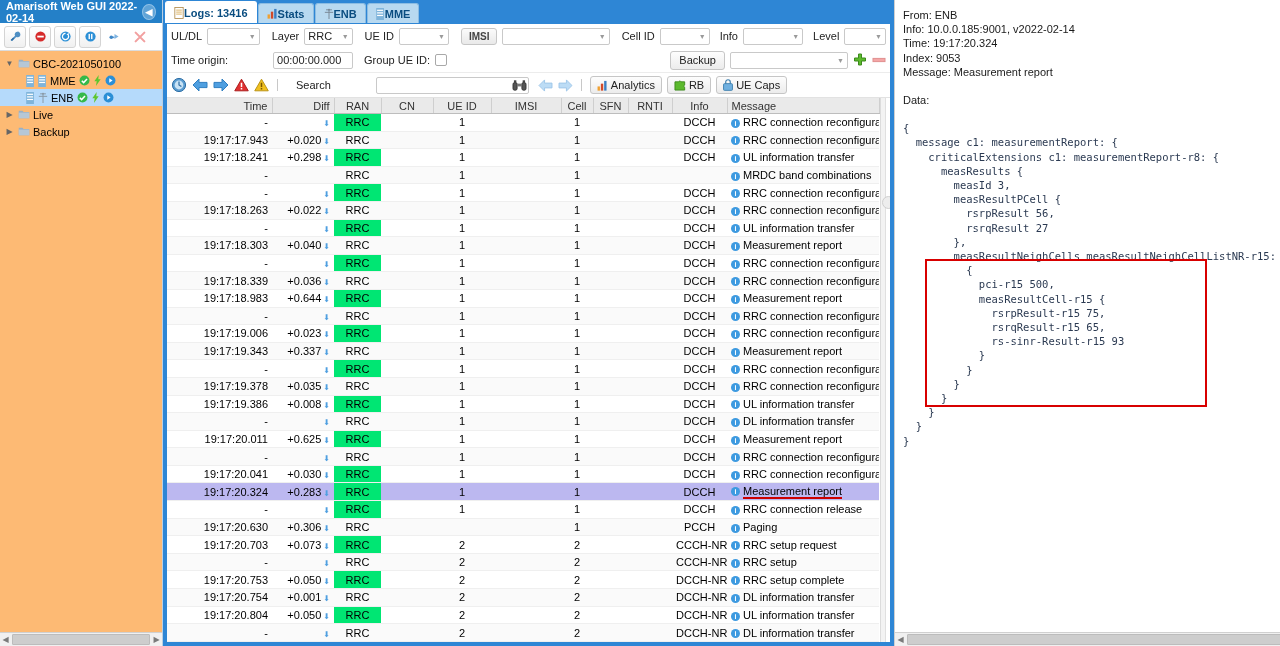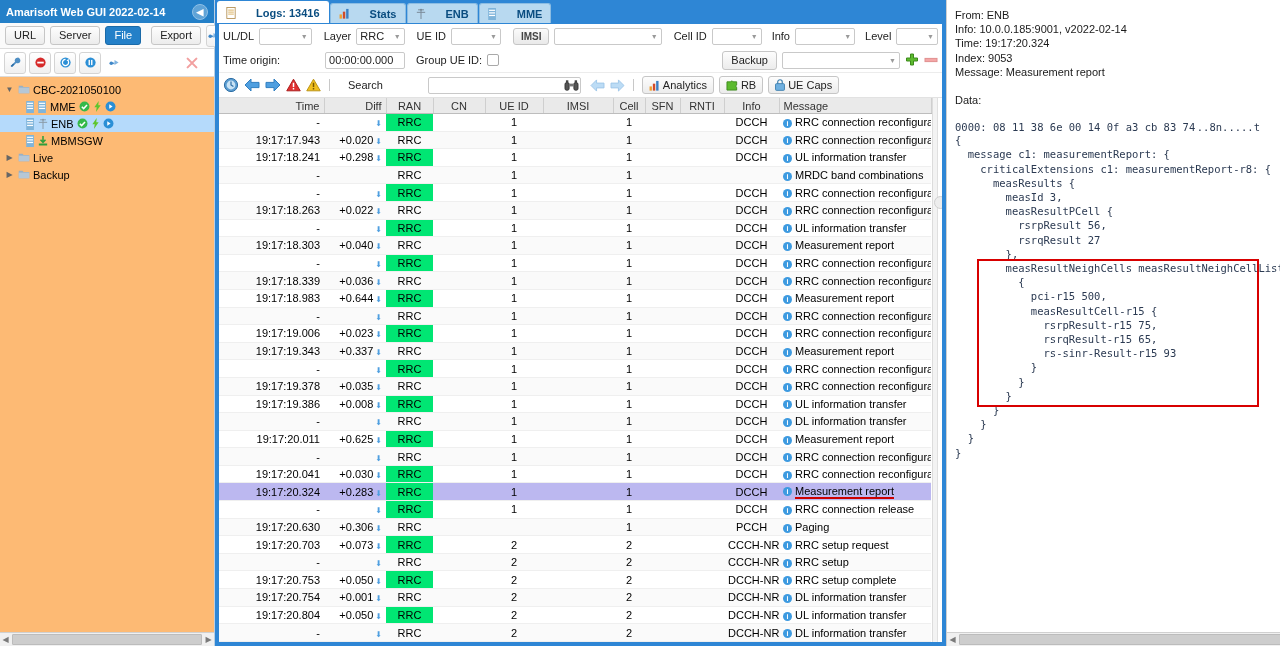--- a/index.html
+++ b/index.html
@@ -42,21 +42,21 @@
   .tnode.lvl1{padding-left:4px;}
   .sb-hscroll{height:13px;background:#f0f0f0;border-top:1px solid #d0d0d0;
               display:flex;align-items:center;}
   .sb-hscroll .arw{width:11px;text-align:center;color:#7a7a7a;font-size:8px;}
   .sb-hscroll .thumb{flex:1;height:9px;background:#cdcdcd;border:1px solid #bcbcbc;border-radius:1px;margin:0 1px;}
 
   
   .center{width:731px;height:646px;background:#2e86d5;position:relative;
           display:flex;flex-direction:column;}
   .tabbar{height:23px;background:#2e86d5;display:flex;align-items:flex-end;padding-left:2px;gap:1px;}
-  .tab{height:19px;display:flex;align-items:center;gap:20px;padding:0 8px;
+  .tab{height:19px;display:flex;align-items:center;gap:0;padding:0 8px;
        font-size:11px;font-weight:bold;color:#0a4d80;border-radius:3px 3px 0 0;
        background:#b8d9f0;border:1px solid #8cbde3;border-bottom:none;cursor:default;}
   .tab.active{background:#fff;color:#0a4d80;border-color:#fff;height:21px;}
   .cpanel{flex:1;margin:0 3px 3px 3px;background:#fff;border:1px solid #2e86d5;
           display:flex;flex-direction:column;overflow:hidden;}
   .filterbar{background:#fff;border-bottom:1px solid #e2e2e2;}
   .frow{display:flex;align-items:center;height:24px;padding:0 4px;gap:5px;font-size:11px;}
   .lbl{color:#222;font-size:11px;white-space:nowrap;}
   .sel-ctl{border:1px solid #c9c9c9;background:#fff;height:15px;border-radius:2px;
            display:flex;align-items:center;justify-content:space-between;
@@ -118,34 +118,20 @@
 <body>
 
 <div class="app">
 
   <div class="sidebar">
     <div class="sb-title">
       <span>Amarisoft Web GUI 2022-02-14</span>
       <span class="collapse">◀</span>
     </div>
 
-    <div class="sb-btnrow">
-      <span class="btn">URL</span>
-      <span class="btn">Server</span>
-      <span class="btn sel">File</span>
-      <span class="spacer"></span>
-      <span class="btn">Export</span>
-      <span class="icobtn">
-        <svg width="13" height="13" viewBox="0 0 16 16">
-            <path d="M3 8h5v2H3z" fill="#5b9bd5"></path>
-            <path d="M8 5l5 3-5 3z" fill="#7fb3e0"></path>
-            <circle cx="4" cy="9" r="2.2" fill="#3f87c8"></circle>
-          </svg>
-      </span>
-    </div>
 
     <div class="sb-icorow">
       <span class="icobtn">
         <svg width="13" height="13" viewBox="0 0 16 16">
             <path d="M10.5 2a3.5 3.5 0 00-3.1 5.1L2.5 12l1.5 1.5 4.9-4.9A3.5 3.5 0 1010.5 2z" fill="#4f8fc4"></path>
             <rect x="2" y="10.6" width="4.5" height="2" transform="rotate(-45 4 11.5)" fill="#2f6fa6"></rect>
           </svg>
       </span>
       <span class="icobtn">
         <svg width="13" height="13" viewBox="0 0 16 16">
@@ -237,33 +223,20 @@
           </svg>
         <svg width="9" height="11" viewBox="0 0 10 14">
             <path d="M6.5 0L1 8h3l-1 6 6-8.6H6z" fill="#5ec62e"></path>
           </svg>
         <svg width="11" height="11" viewBox="0 0 14 14">
             <circle cx="7" cy="7" r="6.3" fill="#2b8fd6"></circle>
             <path d="M5.4 4.2l4.2 2.8-4.2 2.8z" fill="#fff"></path>
           </svg>
       </div>
 
-      <div class="tnode lvl2">
-        <svg width="9" height="12" viewBox="0 0 10 14">
-            <rect x="0" y="0" width="9" height="14" fill="#7fb4da"></rect>
-            <rect x="1" y="2" width="7" height="1.4" fill="#fff"></rect>
-            <rect x="1" y="5" width="7" height="1.4" fill="#fff"></rect>
-            <rect x="1" y="8" width="7" height="1.4" fill="#fff"></rect>
-          </svg>
-        <svg width="10" height="12" viewBox="0 0 12 14">
-            <path d="M6 1v6M3 5.4L6 8.6 9 5.4" stroke="#2f9e3c" stroke-width="1.8" fill="none"></path>
-            <rect x="1" y="10" width="10" height="2.4" fill="#2f9e3c"></rect>
-          </svg>
-        <span>MBMSGW</span>
-      </div>
 
 
       <div class="tnode lvl1">
         <span class="arrow">▶</span>
         <svg width="12" height="11" viewBox="0 0 16 14">
             <path d="M1 2h5l1.4 1.6H15V12H1z" fill="#9ab0c2"></path>
             <path d="M1 4.5h14V12H1z" fill="#b6c7d6"></path>
           </svg>
         <span>Live</span>
       </div>
@@ -916,24 +889,20 @@
       <div id="hdr">
           <div class="rline">From: ENB</div>
           <div class="rline">Info: 10.0.0.185:9001, v2022-02-14</div>
           <div class="rline">Time: 19:17:20.324</div>
           <div class="rline">Index: 9053</div>
           <div class="rline">Message: Measurement report</div>
         </div>
       <div class="rline" style="height:14px">&nbsp;</div>
       <div class="rline">Data:</div>
       <div class="rline" style="height:14px">&nbsp;</div>
-      <div class="hexrow">
-        <span>0000:  08 11 38 6e 00 14 0f a3  cb 83 74</span>
-        <span>..8n.....t</span>
-      </div>
       <div id="body">
           <div class="rmono">{</div>
           <div class="rmono">  message c1: measurementReport: {</div>
           <div class="rmono">    criticalExtensions c1: measurementReport-r8: {</div>
           <div class="rmono">      measResults {</div>
           <div class="rmono">        measId 3,</div>
           <div class="rmono">        measResultPCell {</div>
           <div class="rmono">          rsrpResult 56,</div>
           <div class="rmono">          rsrqResult 27</div>
           <div class="rmono">        },</div>

